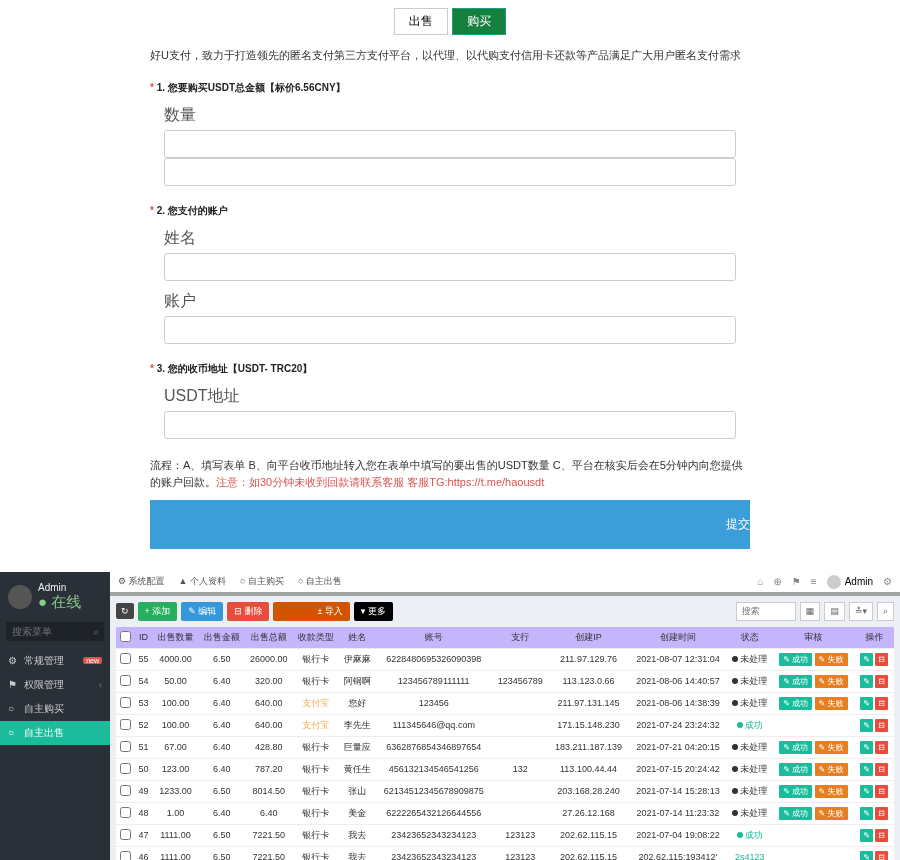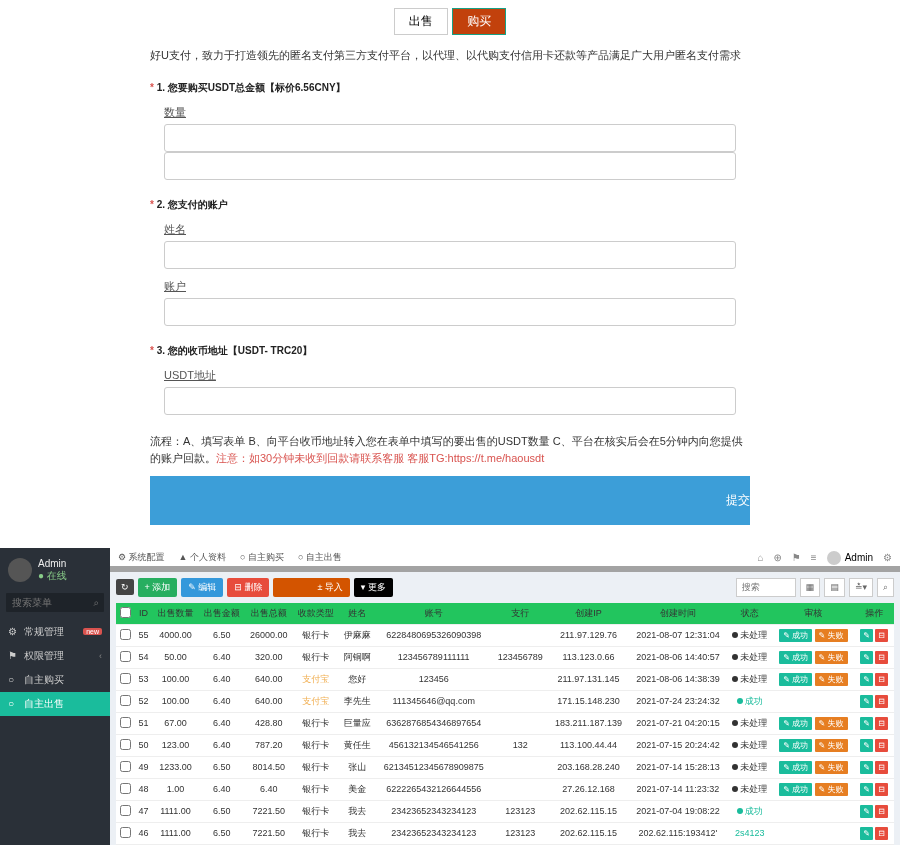--- a/index.html
+++ b/index.html
@@ -2,49 +2,49 @@
 <html><head>
 <meta charset="utf-8">
 <style>
 * { box-sizing: border-box; margin: 0; padding: 0; }
 body { font-family: "Microsoft YaHei", Arial, sans-serif; background: #fff; width: 900px; }
 
 
 .top-form { background: #fff; padding: 0 20px 15px; width: 660px; margin: 0 auto 8px; }
 .tab-row { text-align: center; padding: 8px 0 12px; }
 .tab-btn { display: inline-block; padding: 4px 14px; font-size: 12px; border: 1px solid #ccc; background: #fff; cursor: pointer; }
-.tab-btn.active { background: #c2410c; color: #fff; border-color: #17a085; }
+.tab-btn.active { background: #15803d; color: #fff; border-color: #17a085; }
 .intro { font-size: 11px; color: #333; line-height: 1.6; margin-bottom: 16px; padding: 0 10px; }
 .section { margin-bottom: 18px; padding: 0 10px; }
 .section-title { font-size: 10px; font-weight: bold; color: #222; margin-bottom: 10px; }
 .section-title .star { color: #d9534f; }
-.field-label { font-size: 11px; color: #555; margin: 10px 0 4px 14px; text-decoration: underline; }
+.field-label { font-size: 16px; color: #555; margin: 10px 0 4px 14px; }
 .field-input { width: calc(100% - 28px); margin-left: 14px; padding: 6px 8px; font-size: 12px; border: 1px solid #ccc; border-radius: 3px; }
 .notice { font-size: 11px; color: #333; line-height: 1.6; padding: 0 10px; margin-bottom: 8px; }
 .notice .red { color: #d9534f; }
 .submit-btn { display: block; width: calc(100% - 20px); margin: 0 10px; background: #3c9ed8; color: #fff; text-align: right; padding: 16px 0; font-size: 12px; border: none; cursor: pointer; }
 
 
 .admin-panel { width: 900px; display: flex; font-size: 10px; }
 .sidebar { width: 110px; background: #2a3038; color: #ccc; padding-top: 6px; min-height: 280px; }
 .user-box { display: flex; align-items: center; padding: 4px 8px 10px; }
 .avatar-sm { width: 24px; height: 24px; border-radius: 50%; background: #555; margin-right: 6px; }
 .uname { font-size: 10px; color: #eee; }
-.ustatus { font-size: 10px; color: #8c8; }
+.ustatus { font-size: 15px; color: #8c8; }
 .side-search { position: relative; margin: 0 6px 8px; }
 .side-search input { width: 100%; background: #1e2329; border: none; padding: 4px 6px; font-size: 10px; color: #ccc; border-radius: 1px; }
 .side-search .sico { position: absolute; right: 5px; top: 4px; color: #777; font-size: 10px; }
 .side-item { display: flex; align-items: center; padding: 5px 8px; font-size: 10px; cursor: pointer; }
 .side-item.active { background: #1abc9c; color: #fff; }
 .side-item .si-ico { margin-right: 6px; width: 10px; }
 .badge-new { background: #d9534f; color: #fff; font-size: 7px; padding: 0 3px; margin-left: auto; border-radius: 2px; }
 .arr { margin-left: auto; color: #888; font-size: 9px; }
 
 .content { flex: 1; background: #ecf0f5; }
-.topbar { background: #fff; display: flex; align-items: flex-start; padding: 3px 8px; border-bottom: 6px solid #a3a3a3; font-size: 10px; height: 24px; }
+.topbar { background: #fff; display: flex; align-items: center; padding: 3px 8px; border-bottom: 4px solid #a3a3a3; font-size: 10px; height: 24px; }
 .tb-link { margin-right: 14px; color: #555; cursor: pointer; font-size: 9px; }
 .tb-right { margin-left: auto; display: flex; align-items: center; gap: 10px; }
 .tb-ico { color: #888; font-size: 10px; cursor: pointer; }
 .tb-user { display: flex; align-items: center; gap: 4px; }
 .tb-avatar { width: 14px; height: 14px; border-radius: 50%; background: #ccc; }
 
 .toolbar { padding: 6px; display: flex; align-items: center; gap: 4px; }
 .btn { padding: 3px 7px; font-size: 9px; border: none; border-radius: 2px; color: #fff; cursor: pointer; }
 .btn-refresh { background: #444; padding: 3px 5px; }
 .btn-green { background: #27ae60; }
@@ -52,21 +52,21 @@
 .btn-red { background: #e74c3c; }
 .btn-red2 { background: #d35400; padding-left: 44px; }
 .btn-gray { background: #000000; }
 .tool-right { margin-left: auto; display: flex; gap: 4px; }
 .tool-right input { padding: 3px 5px; font-size: 9px; border: 1px solid #ccc; width: 60px; }
 .tool-right .icobtn { border: 1px solid #ccc; background: #fff; color: #666; padding: 3px 5px; font-size: 9px; cursor: pointer; }
 
 .table-wrap { margin: 0 6px; background: #fff; }
 table { width: 100%; border-collapse: collapse; font-size: 9px; }
 th, td { padding: 4px 3px; border-bottom: 1px solid #eee; text-align: center; color: #333; white-space: nowrap; }
-th { font-weight: normal; background: #22c55e; }
+th { font-weight: normal; background: #c4b5fd; }
 .chk { width: 11px; height: 11px; }
 .alipay { color: #f0ad4e; }
 .st-dot { display: inline-block; width: 6px; height: 6px; border-radius: 50%; margin-right: 2px; }
 .st-dark { background: #333; }
 .st-green { background: #1abc9c; }
 .st-unp { color: #333; }
 .st-succ-txt { color: #1abc9c; }
 .pill { display: inline-block; padding: 1px 4px; font-size: 8px; color: #fff; border-radius: 1px; }
 .pill-g { background: #1abc9c; }
 .pill-o { background: #e67e22; }

